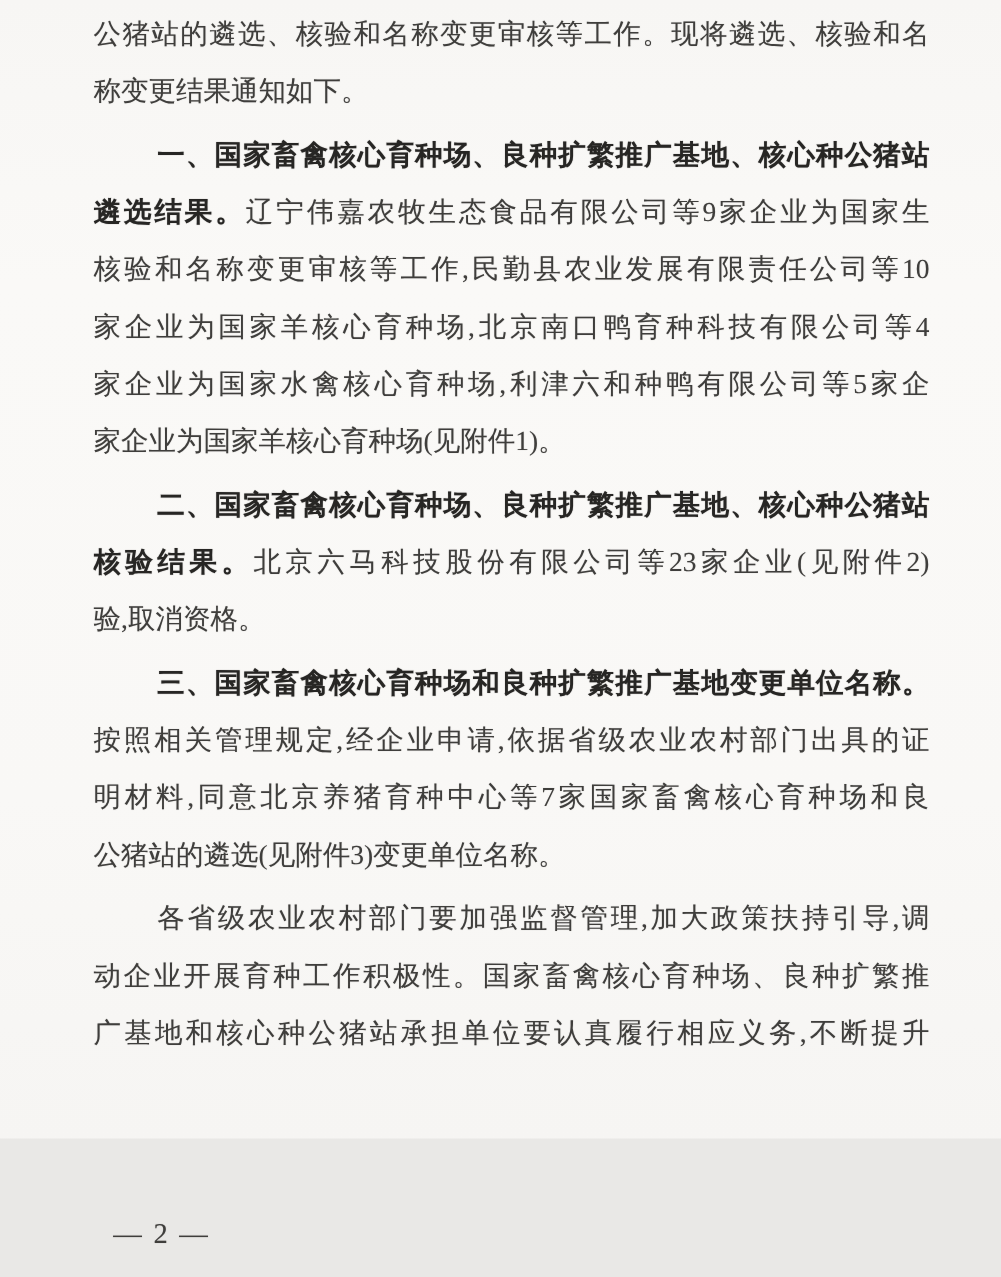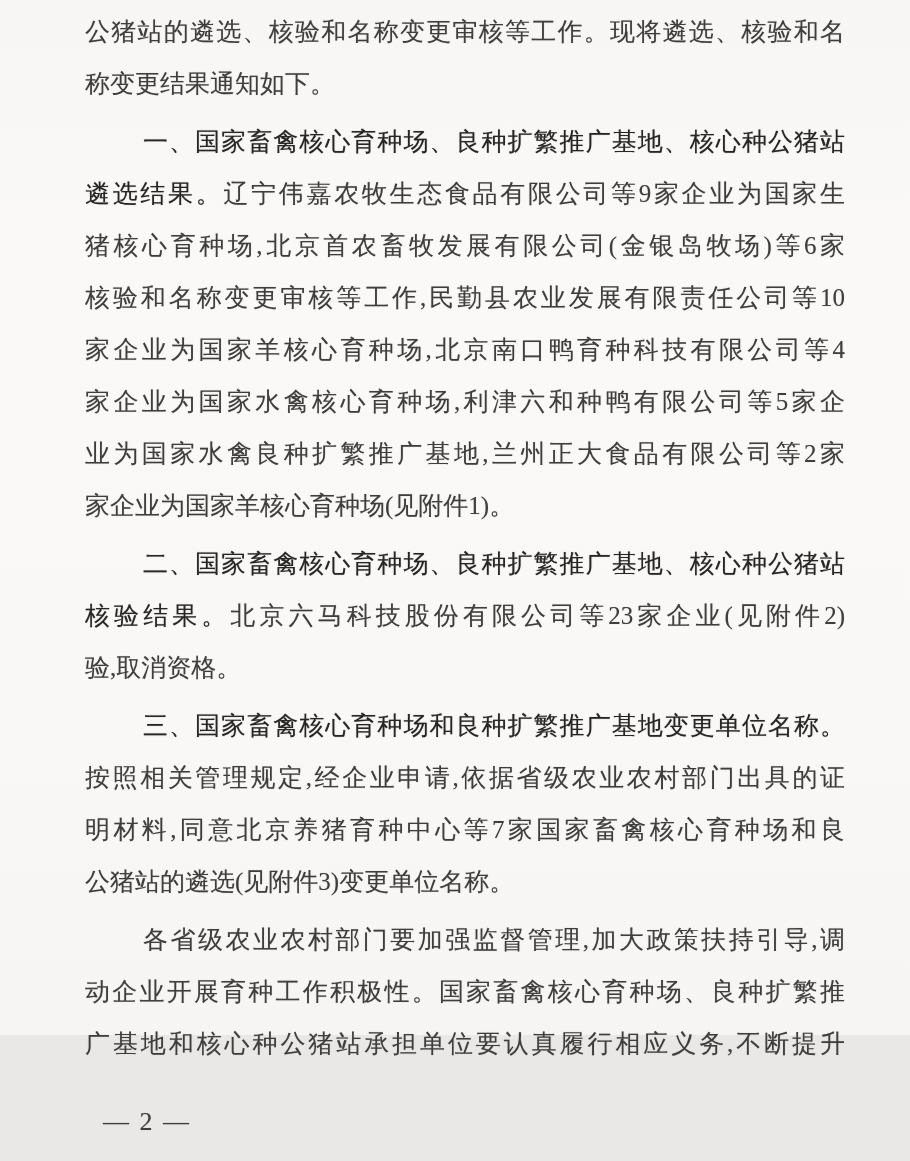--- a/index.html
+++ b/index.html
@@ -42,21 +42,21 @@
     text-indent: 58px;
   }
   .line.para-start {
     margin-top: 6px;
   }
   .run {
     font-weight: 400;
     text-align: center;
   }
   .run.bold {
-    font-weight: 400;
+    font-weight: 700;
     color: #272624;
     text-shadow: 0 0 1px rgba(40, 38, 36, 0.45);
   }
   .page-number {
     position: absolute;
     left: 103px;
     top: 1100px;
     height: 44px;
     line-height: 44px;
     font-size: 26px;
@@ -67,25 +67,23 @@
 </style>
 </head>
 <body>
 
 <div class="page">
   <div class="text-block">
       <div class="line just"><span class="run">公猪站的遴选、核验和名称变更审核等工作。现将遴选、核验和名</span></div>
       <div class="line"><span class="run">称变更结果通知如下。</span></div>
       <div class="line just indent para-start"><span class="run bold">一、国家畜禽核心育种场、良种扩繁推广基地、核心种公猪站</span></div>
       <div class="line just"><span class="run bold">遴选结果。</span><span class="run">辽宁伟嘉农牧生态食品有限公司等9家企业为国家生</span></div>
-      <div class="line just"><span class="run">猪核心育种场,北京首农畜牧发展有限公司(金银岛牧场)等6家</span></div>
       <div class="line just"><span class="run">核验和名称变更审核等工作,民勤县农业发展有限责任公司等10</span></div>
       <div class="line just"><span class="run">家企业为国家羊核心育种场,北京南口鸭育种科技有限公司等4</span></div>
       <div class="line just"><span class="run">家企业为国家水禽核心育种场,利津六和种鸭有限公司等5家企</span></div>
-      <div class="line just"><span class="run">业为国家水禽良种扩繁推广基地,兰州正大食品有限公司等2家</span></div>
       <div class="line"><span class="run">家企业为国家羊核心育种场(见附件1)。</span></div>
       <div class="line just indent para-start"><span class="run bold">二、国家畜禽核心育种场、良种扩繁推广基地、核心种公猪站</span></div>
       <div class="line just"><span class="run bold">核验结果。</span><span class="run">北京六马科技股份有限公司等23家企业(见附件2)</span></div>
       <div class="line"><span class="run">验,取消资格。</span></div>
       <div class="line just indent para-start"><span class="run bold">三、国家畜禽核心育种场和良种扩繁推广基地变更单位名称。</span></div>
       <div class="line just"><span class="run">按照相关管理规定,经企业申请,依据省级农业农村部门出具的证</span></div>
       <div class="line just"><span class="run">明材料,同意北京养猪育种中心等7家国家畜禽核心育种场和良</span></div>
       <div class="line"><span class="run">公猪站的遴选(见附件3)变更单位名称。</span></div>
       <div class="line just indent para-start"><span class="run">各省级农业农村部门要加强监督管理,加大政策扶持引导,调</span></div>
       <div class="line just"><span class="run">动企业开展育种工作积极性。国家畜禽核心育种场、良种扩繁推</span></div>

